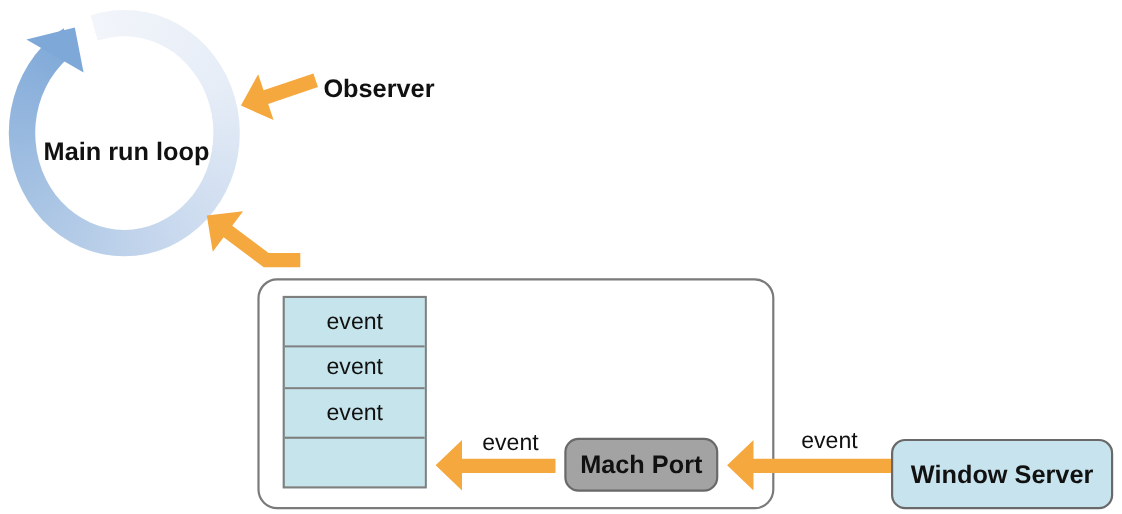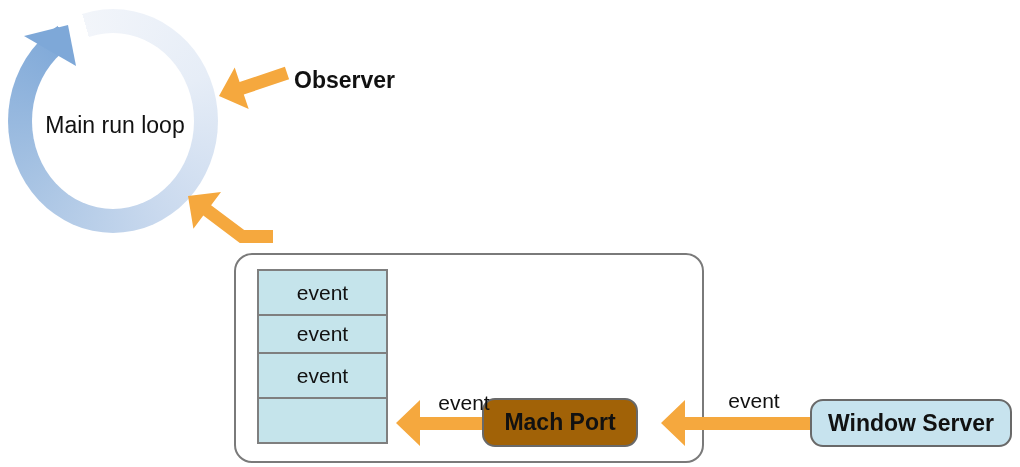--- a/index.html
+++ b/index.html
@@ -13,22 +13,22 @@
       #f2f5fa 0deg,
       #e6edf7 80deg,
       #c9d9ee 170deg,
       #a7c3e3 250deg,
       #7ea8d8 346deg,
       #ffffff 346deg 360deg);
     z-index:1;
   }
   .ring-hole{position:absolute;left:24px;top:24px;right:24px;bottom:24px;border-radius:50%;background:#fff;}
   .ring-label{
-    position:absolute;left:8px;top:13px;width:210px;height:224px;display:flex;
-    align-items:center;justify-content:center;font-weight:normal;font-size:23px;
+    position:absolute;left:8px;top:25px;width:210px;height:224px;display:flex;
+    align-items:center;justify-content:center;font-weight:bold;font-size:23px;
     letter-spacing:0px;z-index:5;padding-left:4px;box-sizing:border-box;
   }
 
   
   .arrow-layer{position:absolute;left:0;top:0;z-index:3;pointer-events:none;}
 
   
   .queue-container{
     position:absolute;left:234px;top:253px;width:470px;height:210px;
     border:2px solid #7a7a7a;border-radius:18px;box-sizing:border-box;z-index:2;background:transparent;
@@ -48,22 +48,22 @@
   .queue-row.r2{height:38px;}
   .queue-row.r3{height:45px;}
   .queue-row.r4{height:43px;}
 
   
   .node{
     position:absolute;display:flex;align-items:center;justify-content:center;
     font-weight:bold;font-size:23px;border:2px solid #696969;border-radius:13px;
     box-sizing:border-box;z-index:4;
   }
-  .mach-port{left:482px;top:398px;width:156px;height:49px;background:#a16207;}
-  .window-server{left:810px;top:399px;width:202px;height:48px;background:#c7e3ee;}
+  .mach-port{left:513px;top:398px;width:140px;height:49px;background:#a3a3a3;}
+  .window-server{left:810px;top:399px;width:202px;height:64px;background:#c7e3ee;}
 
   
   .lbl{position:absolute;z-index:5;white-space:nowrap;}
   .lbl.bold{font-weight:bold;font-size:23px;text-align:right;}
   .lbl.plain{font-size:21px;}
   .observer-label{left:294px;top:67px;}
   .event-source-label{left:280px;top:220px;}
   .event-label-left{left:433px;top:391px;width:62px;text-align:center;}
   .event-label-right{left:722px;top:389px;width:64px;text-align:center;}
 </style>

